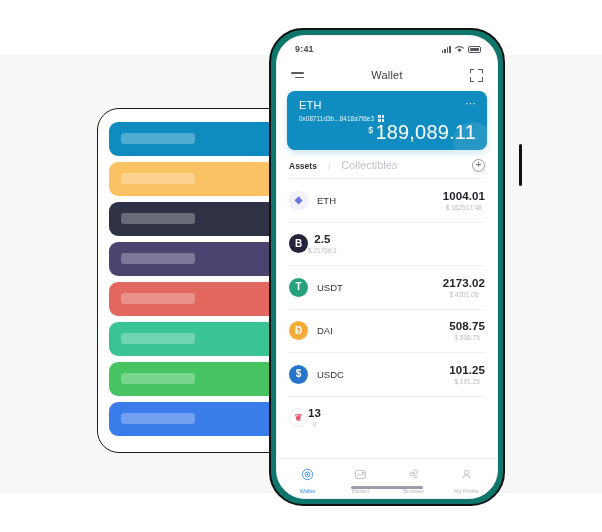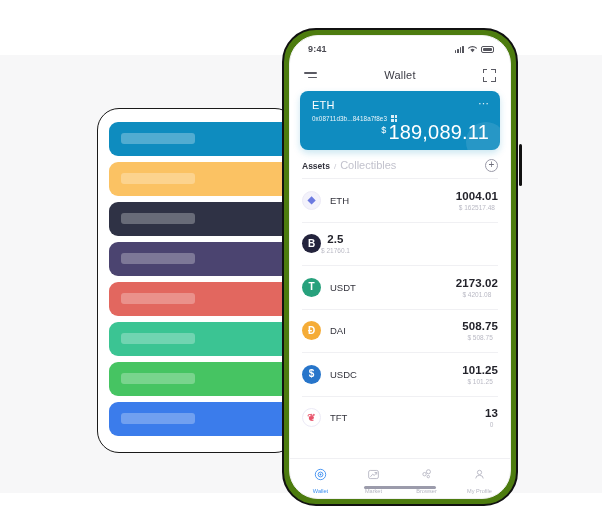--- a/index.html
+++ b/index.html
@@ -35,23 +35,23 @@
     overflow: hidden;
   }
   .stack-bar {
     position: absolute; left: 12px; top: 11px;
     width: 74px; height: 11px; border-radius: 3px;
     background: rgba(255,255,255,0.28);
   }
 
   
   .phone {
-    position: absolute; left: 282px; top: 28px;
+    position: absolute; left: 269px; top: 28px;
     width: 236px; height: 478px;
-    background: #4d7c0f;
+    background: #0f766e;
     border: 2px solid #111111;
     border-radius: 34px;
     overflow: hidden;
   }
   .phone-inner {
     position: absolute; left: 5px; top: 5px;
     width: 222px; height: 464px;
     background: #ffffff;
     border-radius: 29px;
     border: 1px solid #f0f0f2;
@@ -125,21 +125,21 @@
     width: 40px; height: 40px; border-radius: 50%;
     background: rgba(255,255,255,0.10);
   }
 
   
   .tabs-row {
     flex: 0 0 26px;
     display: flex; align-items: center; justify-content: space-between;
     padding: 0 12px; margin-top: 2px;
   }
-  .tabs { display: flex; align-items: baseline; gap: 4px; }
+  .tabs { display: flex; align-items: baseline; gap: 11px; }
   .tab-active { font-size: 8.5px; font-weight: bold; color: #32323c; }
   .tab-sep { font-size: 8px; color: #c6c6d0; }
   .tab-inactive { font-size: 11px; color: #c2c2cd; }
   .plus-btn {
     width: 13px; height: 13px; border-radius: 50%;
     border: 1px solid #9a9aa8; color: #6d6d7a;
     display: flex; align-items: center; justify-content: center;
     font-size: 10px; line-height: 1; padding-bottom: 1px;
   }
 
@@ -317,21 +317,20 @@
           <div class="asset-row">
             <div class="coin-icon" style="background: rgb(39, 117, 202); color: rgb(255, 255, 255);">$</div>
             <div class="coin-name">USDC</div>
             <div class="asset-vals">
               <div class="asset-amt">101.25</div>
               <div class="asset-fiat">$ 101.25</div>
             </div>
           </div>
           <div class="asset-row">
             <div class="coin-icon" style="background: rgb(255, 255, 255); color: rgb(232, 83, 106); border: 1px solid rgb(236, 234, 246);">❦</div>
-            <div class="coin-name">TFT</div>
             <div class="asset-vals">
               <div class="asset-amt">13</div>
               <div class="asset-fiat">0</div>
             </div>
           </div>
         </div>
 
       <div class="tabbar" id="tabbar-host">
           <div class="tabbar-item active">
             <span><svg width="13" height="13" viewBox="0 0 16 16">

